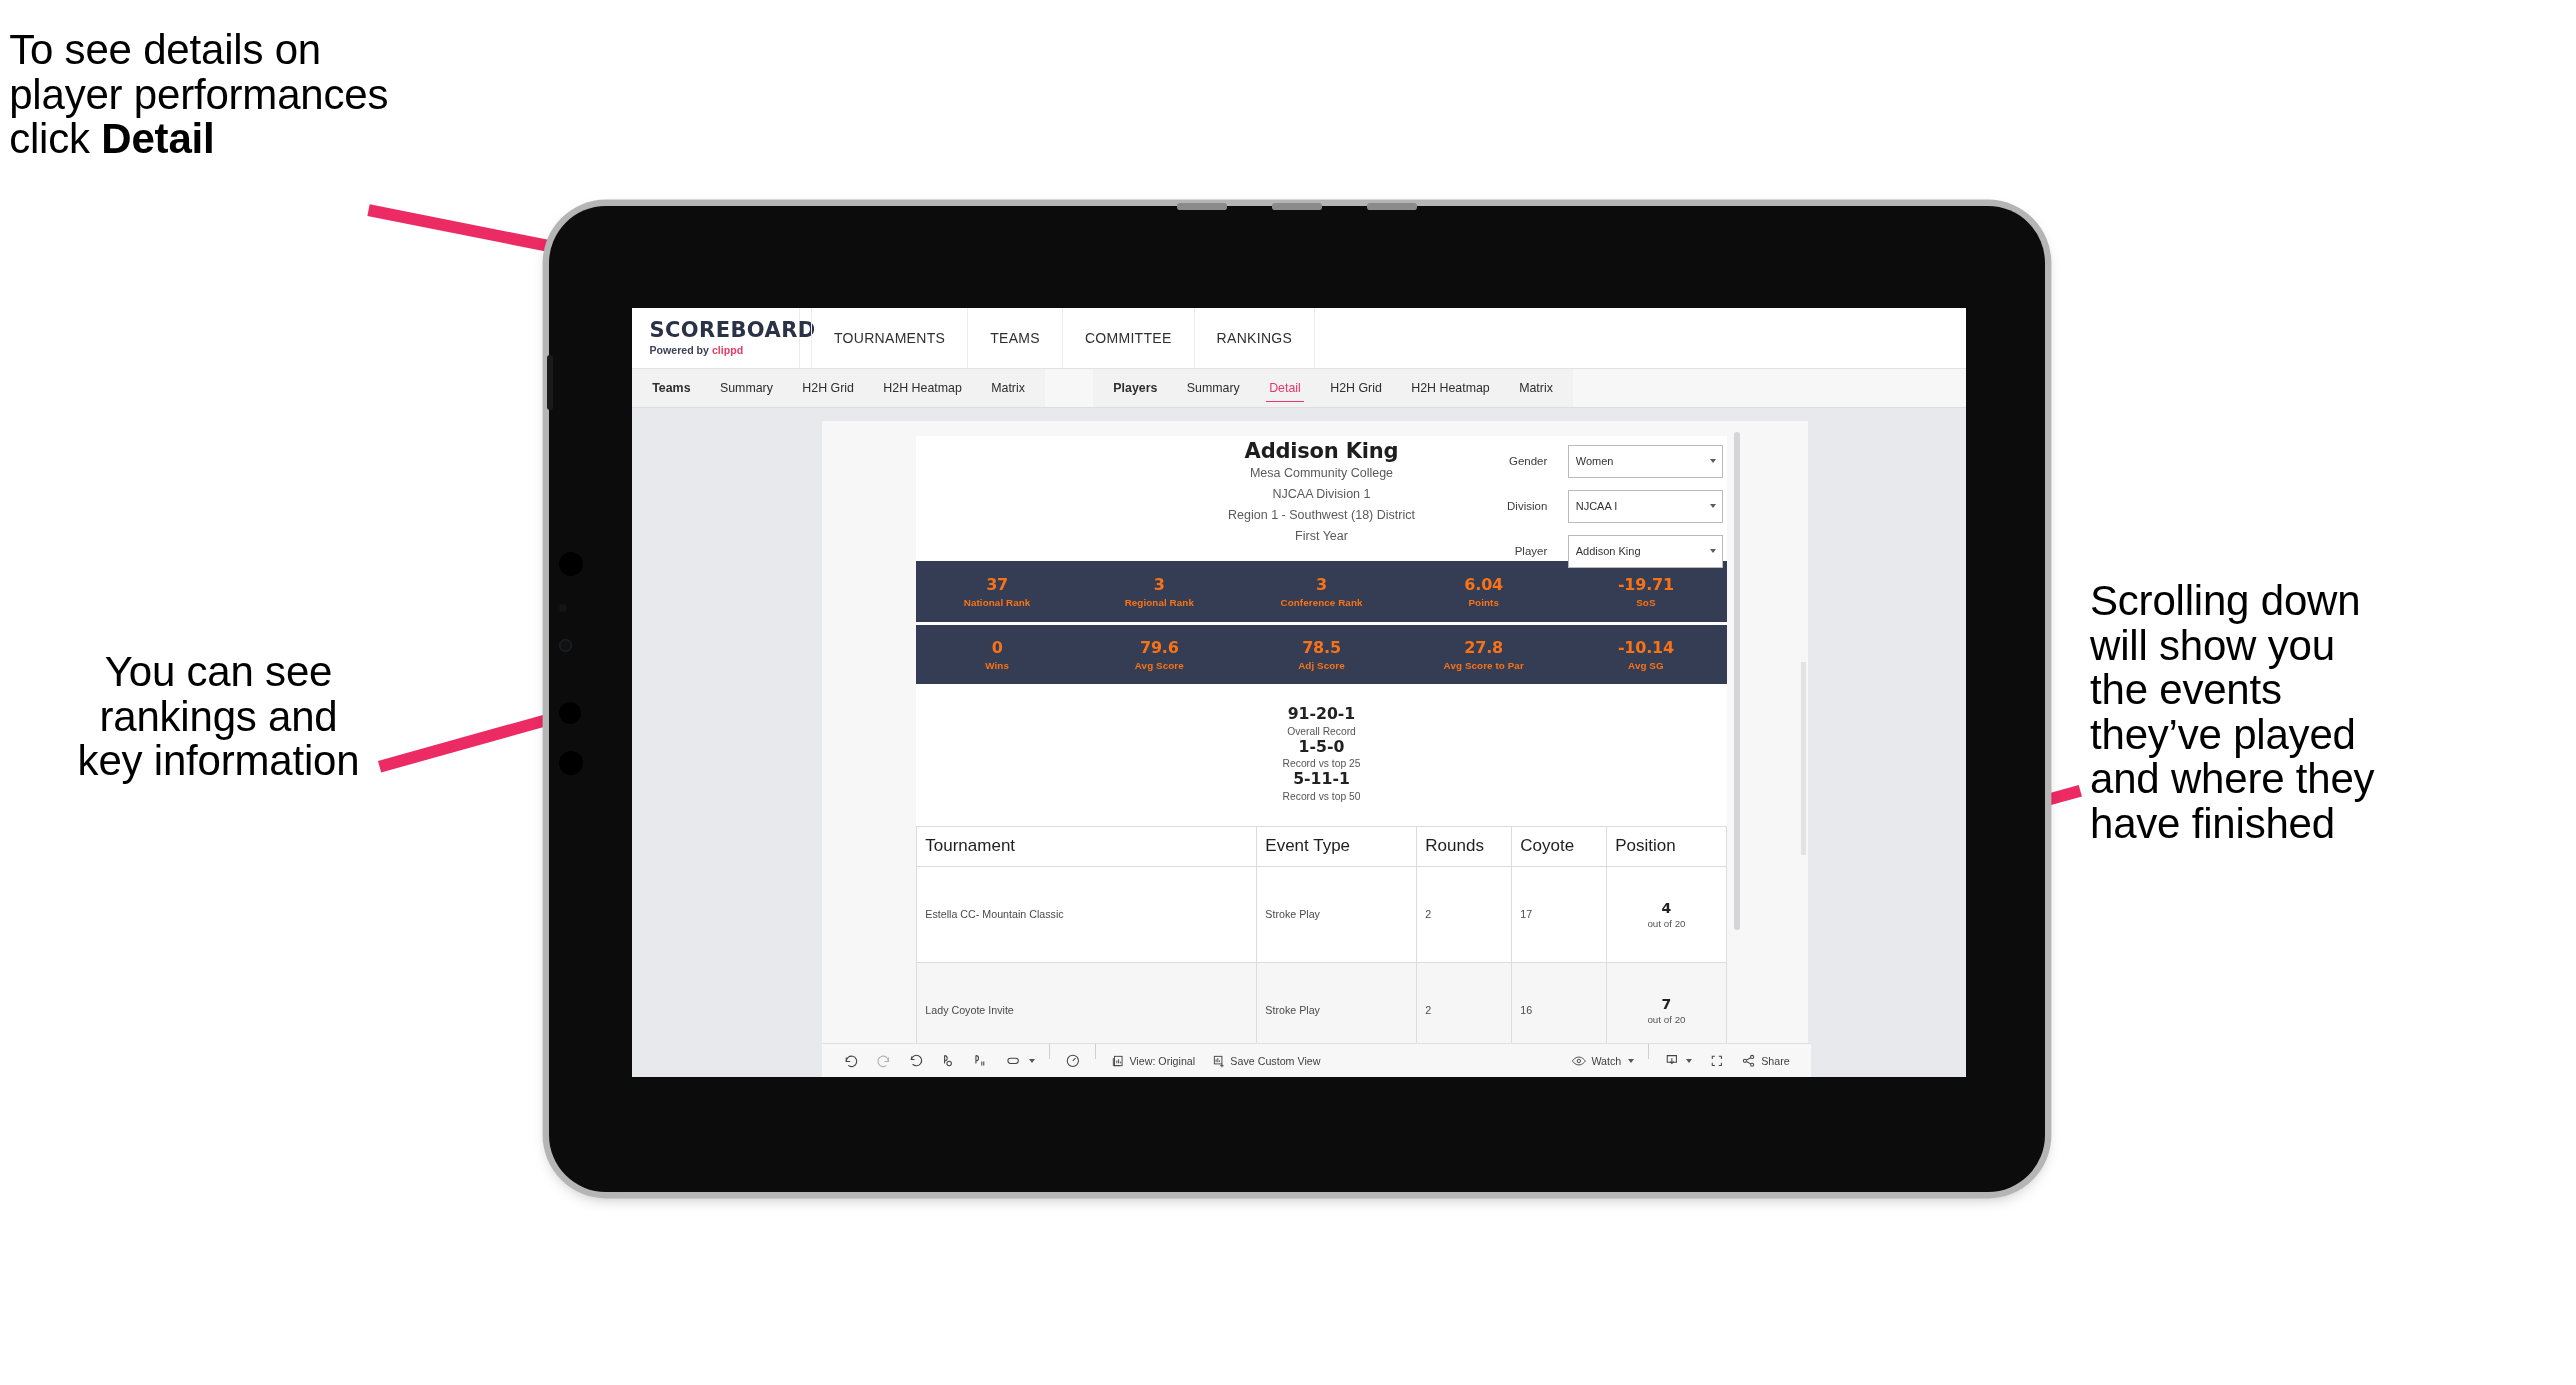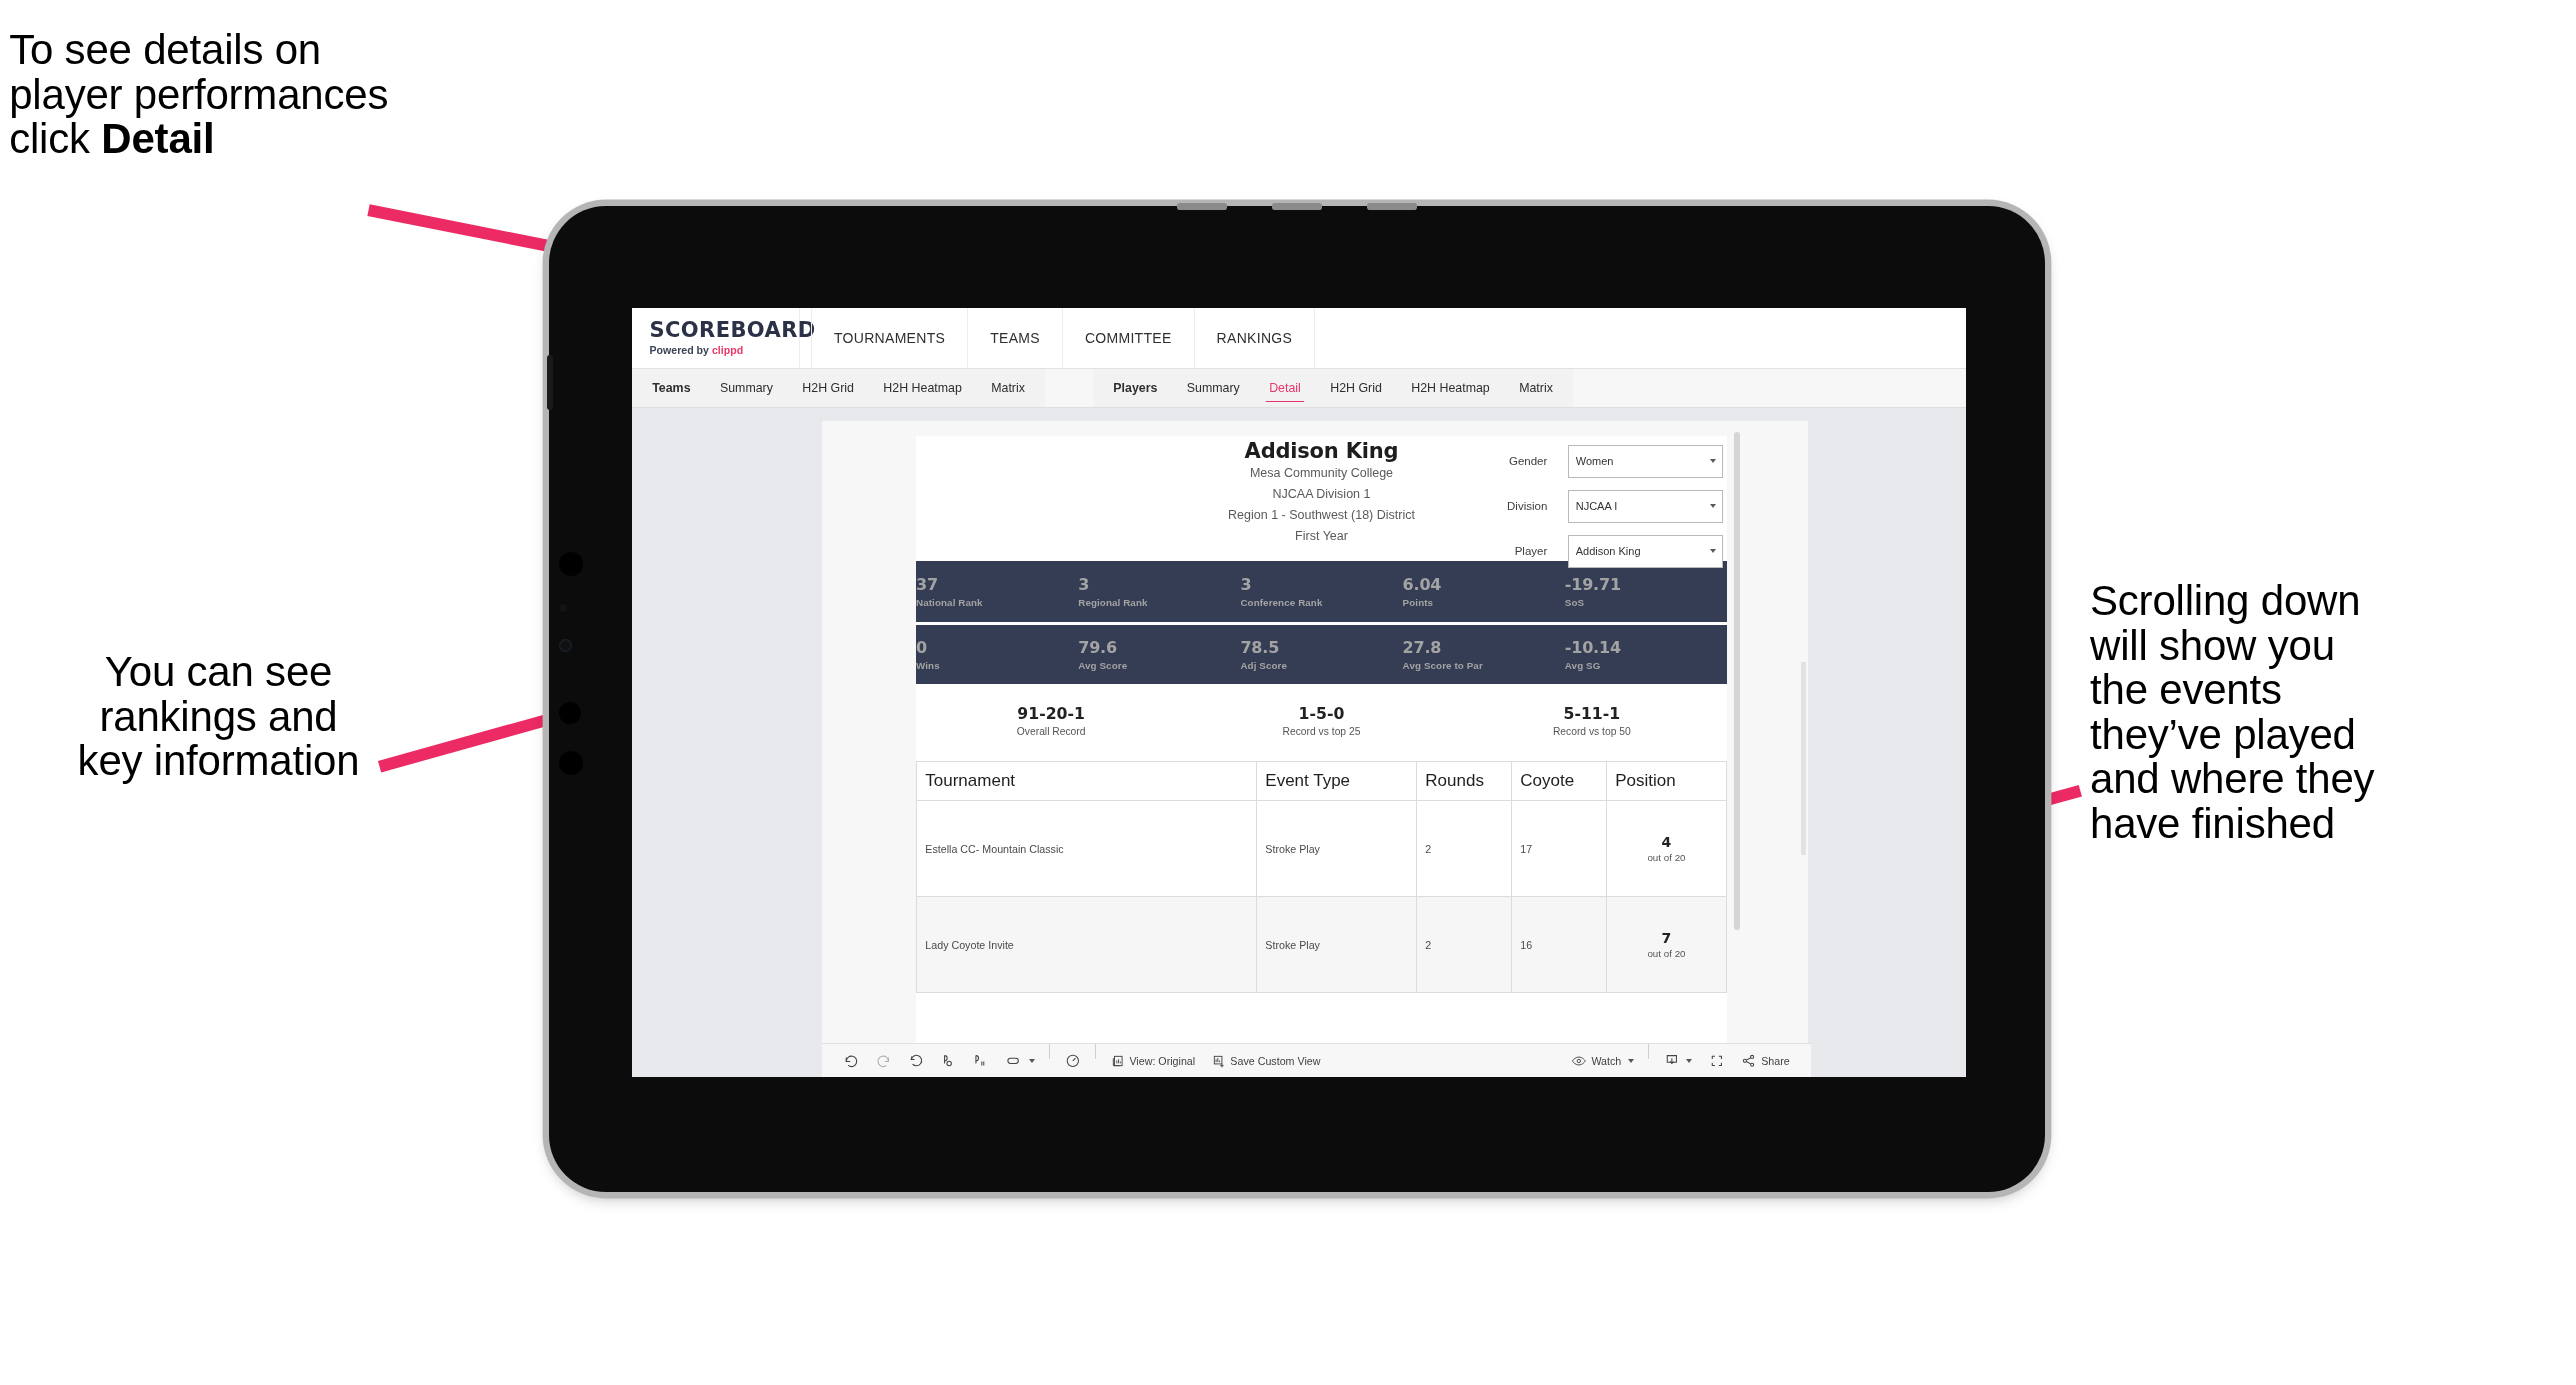--- a/index.html
+++ b/index.html
@@ -135,26 +135,26 @@
     position:absolute; right:6.4px; top:50%; transform:translateY(-50%);
     width:0;height:0;border-left:3.7px solid transparent;border-right:3.7px solid transparent;
     border-top:4.6px solid #5a5a5a;
   }
 
   
   .band {
     background:#343d54; display:flex; height: 61px; align-items:center;
   }
   .band.second { margin-top: 2.8px; height: 59px; }
-  .band .cell { flex:1; text-align:left; color:#a3a3a3; }
+  .band .cell { flex:1; text-align:center; color:#f97316; }
   .band .v { font-family:"DejaVu Sans", sans-serif; font-weight:700; font-size: 16px; line-height:1.25; letter-spacing:-0.2px;}
   .band .k { font-size: 9.8px; font-weight:700; letter-spacing:0.1px; margin-top:1.8px;}
 
   
-  #records { display:flex; margin-top: 20px; }
+  #records { display:flex; margin-top: 20px; flex-direction: column; }
   #records .cell { flex:1; text-align:center; }
   #records .v { font-family:"DejaVu Sans", sans-serif; font-weight:700; font-size:15.7px; color:#222; }
   #records .k { font-size: 10.3px; color:#555; margin-top:2.8px; }
 
   
   #evtable { margin-top: 24px; width:100%; border-collapse:collapse; table-layout:fixed;}
   #evtable th {
     text-align:left; font-weight:400; font-size: 17px; color:#1f1f1f;
     padding: 9.2px 8.3px; border:0.9px solid #dcdcdc; background:#fff; height:35px;
   }

